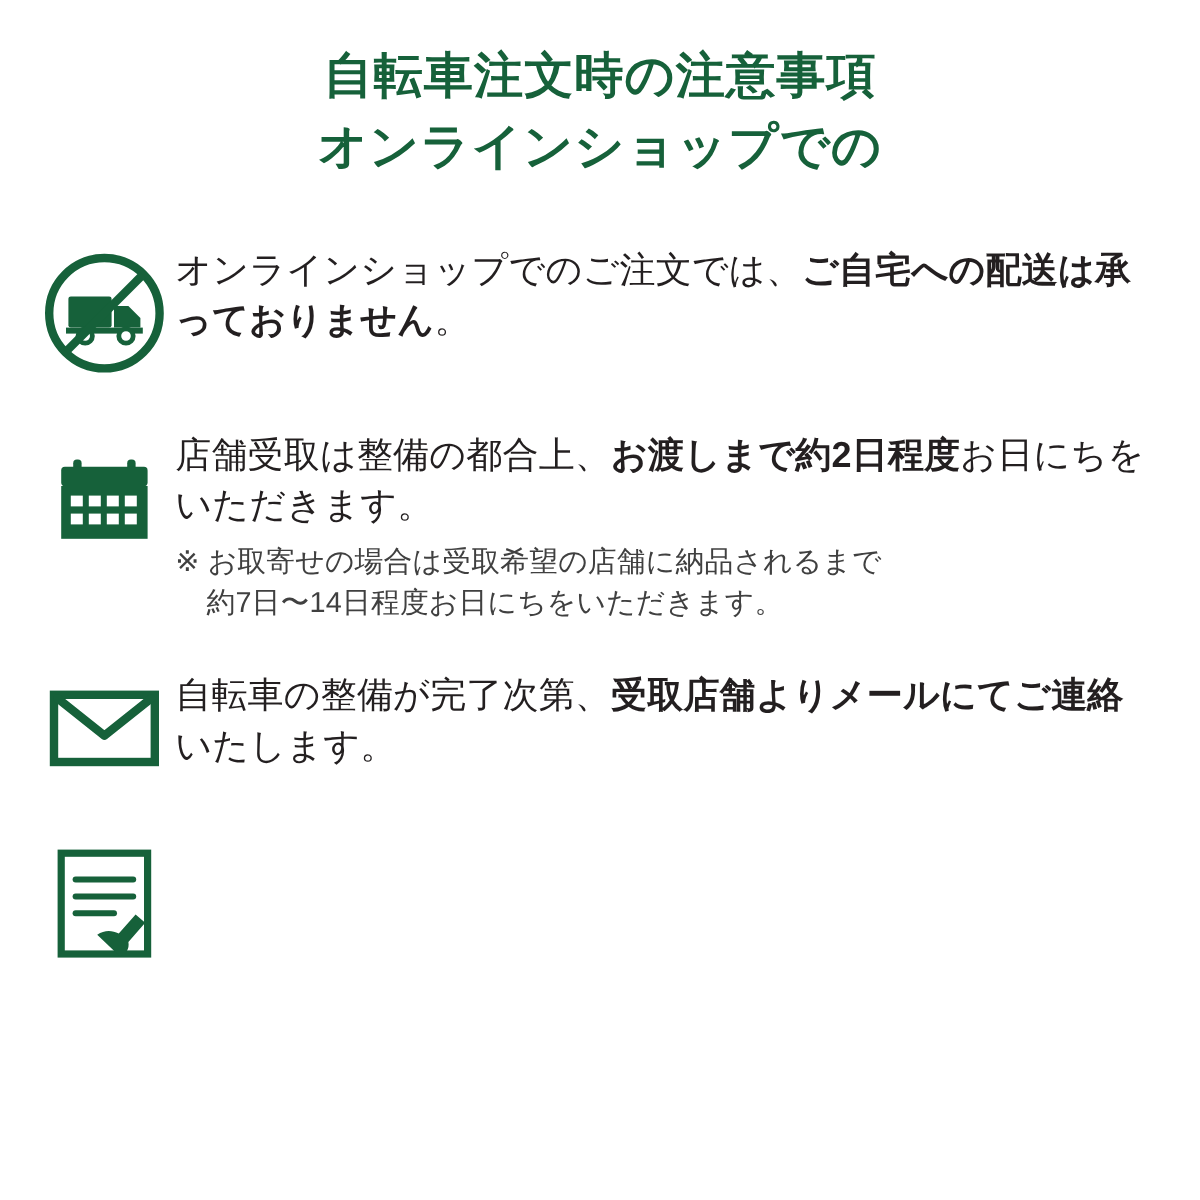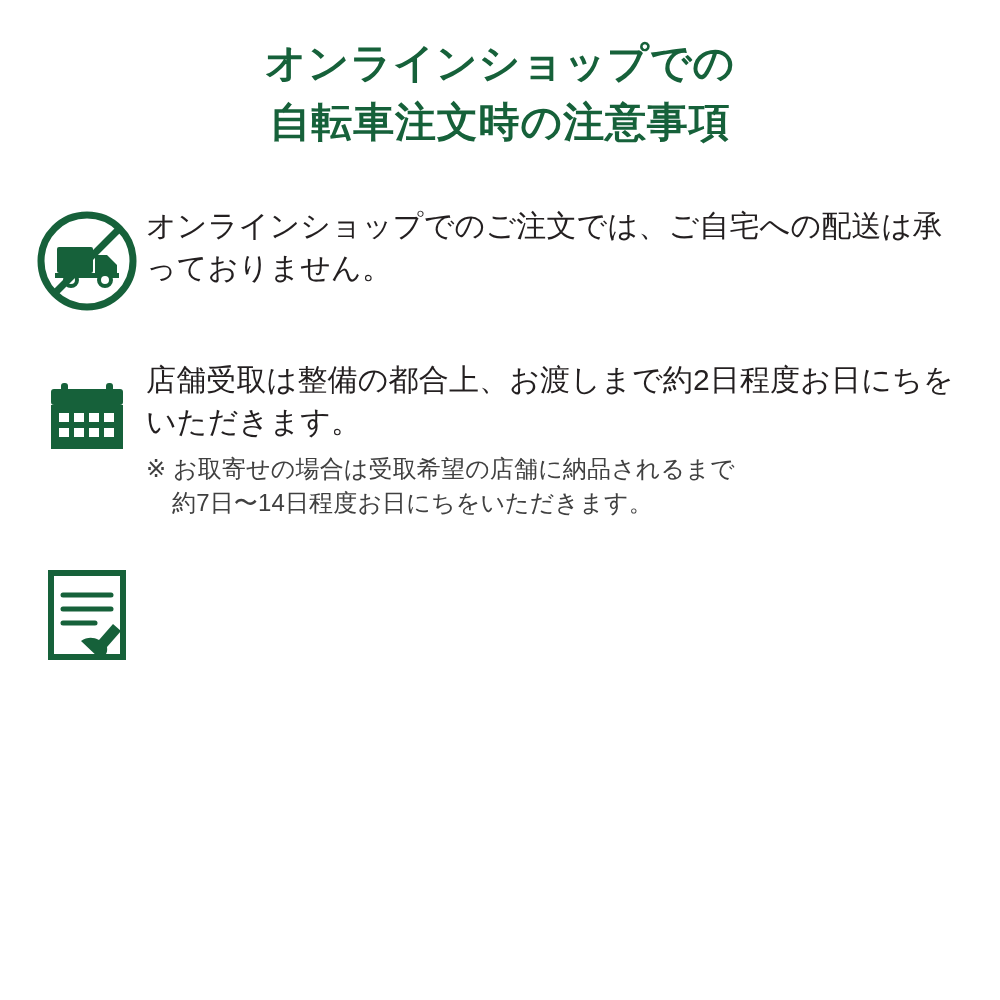--- a/index.html
+++ b/index.html
@@ -50,21 +50,21 @@
     padding-top: 4px;
   }
   .text-cell {
     flex: 1 1 auto;
     font-size: 30px;
     line-height: 1.42;
     color: #231f20;
     letter-spacing: 0.005em;
   }
   .text-cell .b {
-    font-weight: normal;
+    font-weight: bold;
   }
   .note {
     display: block;
     font-size: 24px;
     line-height: 1.4;
     margin-top: 8px;
     color: #404040;
   }
   .note .indent {
     display: block;
@@ -77,22 +77,22 @@
   .item-4 { margin-bottom: 0; }
 
   svg { display: block; }
 </style>
 </head>
 <body>
 
 <div class="page">
 
   <div class="title">
+    <span class="line">自転車注文時の注意事項</span>
     <span class="line">オンラインショップでの</span>
-    <span class="line">自転車注文時の注意事項</span>
   </div>
 
   <div class="items">
 
     <div class="item item-1">
       <div class="icon-cell">
         <span>
           <svg width="104" height="104" viewBox="0 0 104 104">
             <circle cx="52" cy="52" r="46" fill="none" stroke="#16613a" stroke-width="7"></circle>
             <g fill="#16613a">
@@ -138,20 +138,33 @@
       </div>
       <div class="text-cell">
         <span>店舗受取は整備の都合上、</span><span class="b">お渡しまで約2日程</span><span class="b">度</span><span>お日にちをいただきます。</span>
         <span class="note">
           <span>※ お取寄せの場合は受取希望の店舗に納品されるまで</span>
           <span class="indent">約7日〜14日程度お日にちをいただきます。</span>
         </span>
       </div>
     </div>
 
+    <div class="item item-3">
+      <div class="icon-cell">
+        <span>
+          <svg width="104" height="86" viewBox="0 0 104 86">
+            <rect x="10" y="16" width="84" height="56" fill="none" stroke="#16613a" stroke-width="7"></rect>
+            <path d="M13 19 L52 50 L91 19" fill="none" stroke="#16613a" stroke-width="7" stroke-linejoin="round" stroke-linecap="round"></path>
+          </svg>
+        </span>
+      </div>
+      <div class="text-cell">
+        <span>自転車の整備が完了次第、</span><span class="b">受取店舗よりメール</span><span class="b">にてご連絡</span><span>いたします。</span>
+      </div>
+    </div>
 
     <div class="item item-4">
       <div class="icon-cell">
         <span>
           <svg width="104" height="104" viewBox="0 0 104 104">
             <rect x="16" y="10" width="72" height="84" fill="none" stroke="#16613a" stroke-width="6"></rect>
             <g stroke="#16613a" stroke-width="5" stroke-linecap="round">
               <line x1="28" y1="32" x2="76" y2="32"></line>
               <line x1="28" y1="46" x2="76" y2="46"></line>
               <line x1="28" y1="60" x2="60" y2="60"></line>

